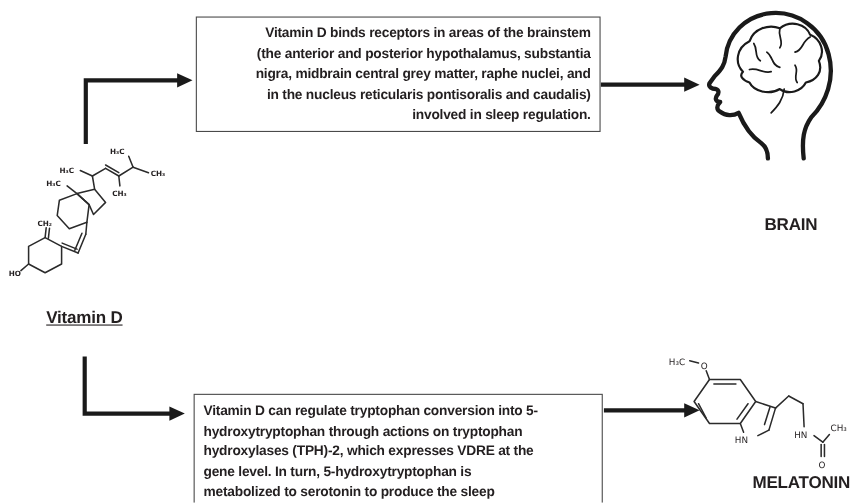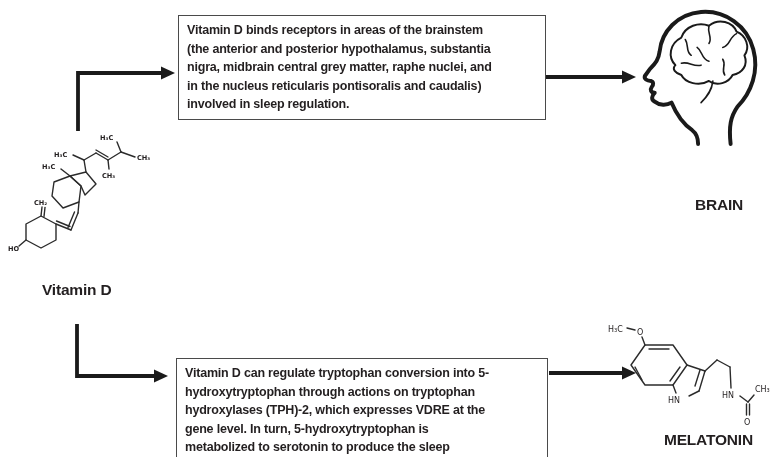--- a/index.html
+++ b/index.html
@@ -86,23 +86,23 @@
     <line x1="88" y1="18" x2="100" y2="25"></line>
     <line x1="100" y1="28" x2="101" y2="37"></line>
     <text class="vd-label" x="94" y="46">CH₃</text>
     <line x1="100" y1="28" x2="113" y2="20"></line>
     <line x1="113" y1="20" x2="109" y2="10"></line>
     <text class="vd-label" x="92" y="8">H₃C</text>
     <line x1="113" y1="20" x2="127" y2="25"></line>
     <text class="vd-label" x="129" y="28">CH₃</text>
   </svg>
 
-  <div class="node-label abs" style="left:42px;top:281px;">Vitamin D</div>
+  <div class="node-label abs" style="left:42px;top:281px;text-decoration:underline;">Vitamin D</div>
 
-  <div class="textbox abs" style="left:178px;top:15px;width:368px;height:105px;">Vitamin D binds receptors in areas of the brainstem
+  <div class="textbox abs" style="left:178px;top:15px;width:368px;height:105px;text-align:right;">Vitamin D binds receptors in areas of the brainstem
 (the anterior and posterior hypothalamus, substantia
 nigra, midbrain central grey matter, raphe nuclei, and
 in the nucleus reticularis pontisoralis and caudalis)
 involved in sleep regulation.</div>
 
   <div class="textbox abs" style="left:176px;top:318px;width:372px;height:125px;margin-top:40px;">Vitamin D can regulate tryptophan conversion into 5-
 hydroxytryptophan through actions on tryptophan
 hydroxylases (TPH)-2, which expresses VDRE at the
 gene level. In turn, 5-hydroxytryptophan is
 metabolized to serotonin to produce the sleep
@@ -146,15 +146,15 @@
     <line x1="134" y1="61" x2="135" y2="82"></line>
     <text class="mel-label" x="126" y="92">HN</text>
     <line x1="144" y1="90" x2="152" y2="96"></line>
     <line x1="150.5" y1="98" x2="150.5" y2="109"></line>
     <line x1="153.5" y1="98" x2="153.5" y2="109"></line>
     <text class="mel-label" x="148" y="119">O</text>
     <line x1="152" y1="96" x2="158" y2="89"></line>
     <text class="mel-label" x="159" y="86">CH₃</text>
   </svg>
 
-  <div class="node-label abs" style="left:664px;top:431px;">MELATONIN</div>
+  <div class="node-label abs" style="left:684px;top:431px;">MELATONIN</div>
 
 </div>
 
 </body></html>

